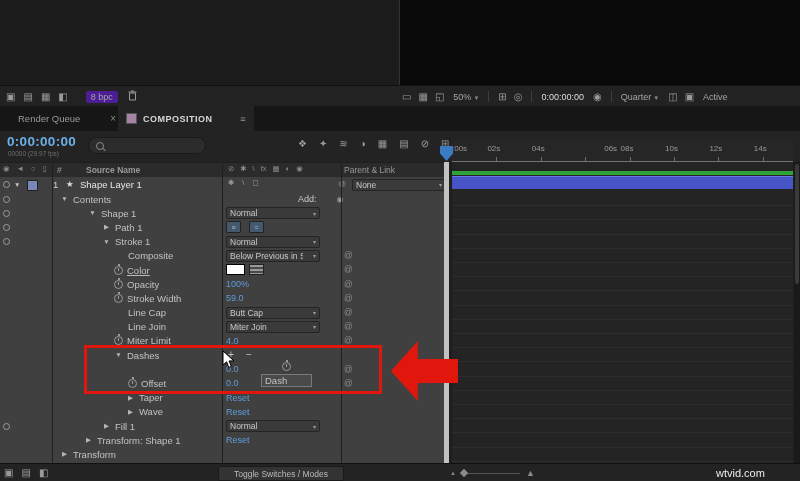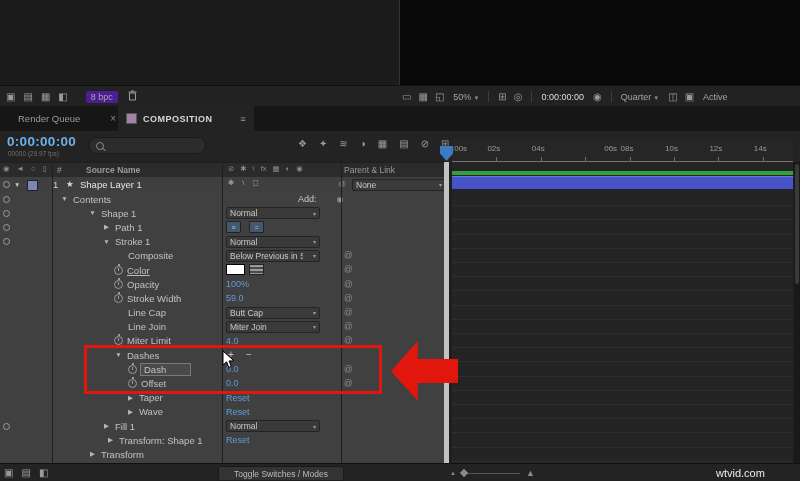--- a/index.html
+++ b/index.html
@@ -369,21 +369,21 @@
         <div class="cluster" style="padding-left: 114px;">
           <span class="car">▼</span>
           <span class="plabel">Dashes</span>
         </div>
         <div class="pval">
           <span class="pm">+</span>
           <span class="pm">−</span>
         </div>
       </div>
       <div class="prow">
-        <div class="cluster" style="padding-left: 128px;">
+        <div class="cluster" style="padding-left: 128px; flex-direction: column;">
           <span class="sw"></span>
           <span class="plabel sel">Dash</span>
         </div>
         <div class="pval bluev">0.0</div>
         <span class="pick">@</span>
       </div>
       <div class="prow">
         <div class="cluster" style="padding-left: 128px;">
           <span class="sw"></span>
           <span class="plabel">Offset</span>
@@ -410,28 +410,28 @@
         <div class="cluster" style="padding-left: 102px;">
           <span class="car">▶</span>
           <span class="plabel">Fill 1</span>
         </div>
         <div class="pval dd">
           <span class="ddt">Normal</span>
           <span class="ddc">▾</span>
         </div>
       </div>
       <div class="prow">
-        <div class="cluster" style="padding-left: 106px;">
+        <div class="cluster" style="padding-left: 84px;">
           <span class="car">▶</span>
           <span class="plabel">Transform: Shape 1</span>
         </div>
         <div class="pval bluev">Reset</div>
       </div>
       <div class="prow">
-        <div class="cluster" style="padding-left: 60px; margin-left: 28px;">
+        <div class="cluster" style="padding-left: 60px;">
           <span class="car">▶</span>
           <span class="plabel">Transform</span>
         </div>
       </div>
     </div>
 
   <div class="vline" style="left:52px"></div>
   <div class="vline" style="left:222px"></div>
   <div class="vline" style="left:341px"></div>
 

